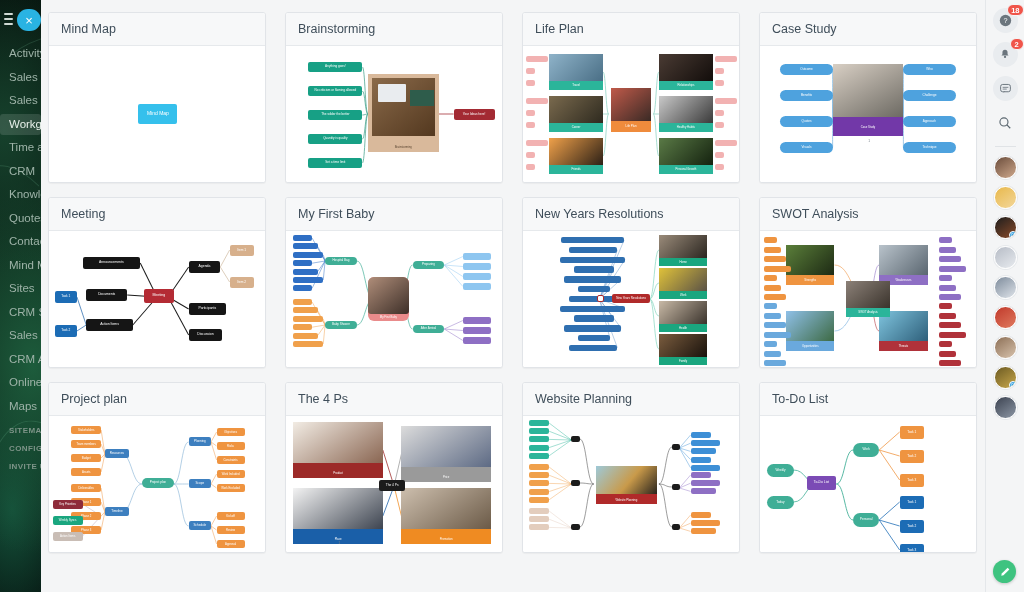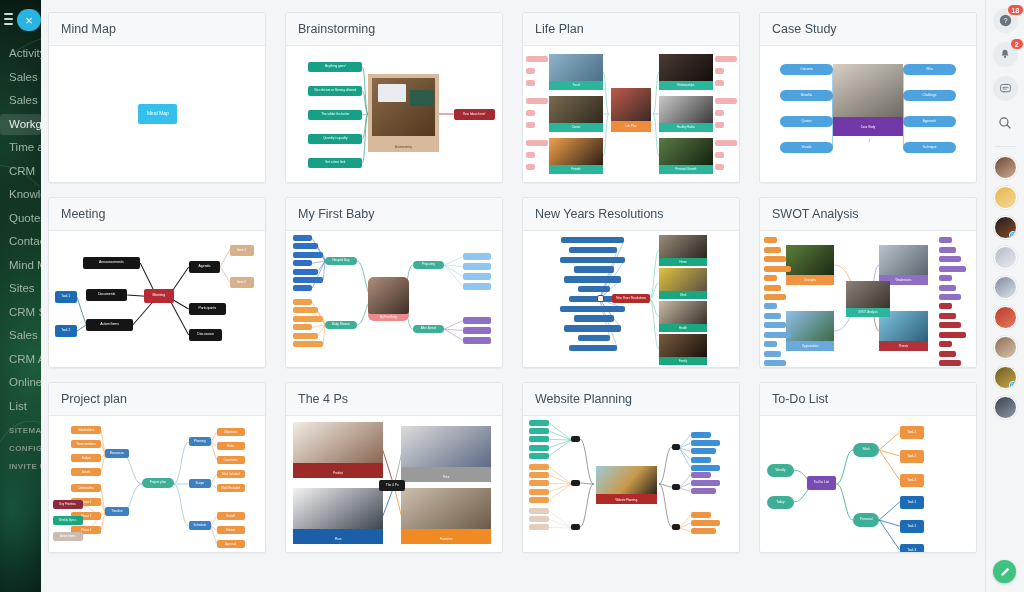--- a/index.html
+++ b/index.html
@@ -165,21 +165,21 @@
         <div class="lb-item">CRM</div>
         <div class="lb-item">Knowledge base</div>
         <div class="lb-item">Quotes</div>
         <div class="lb-item">Contact Center</div>
         <div class="lb-item">Mind Maps</div>
         <div class="lb-item">Sites</div>
         <div class="lb-item">CRM Store</div>
         <div class="lb-item">Sales Intelligence</div>
         <div class="lb-item">CRM Analytics</div>
         <div class="lb-item">Online Store</div>
-        <div class="lb-item">List</div>
+        <div class="lb-item">Maps</div>
         <div class="lb-sec">SITEMAP</div>
         <div class="lb-sec">CONFIGURE MENU</div>
         <div class="lb-sec">INVITE USERS</div>
       </div>
     </div>
   </div>
 
   <div class="main">
     <div class="grid" id="grid">
   <div class="card">

